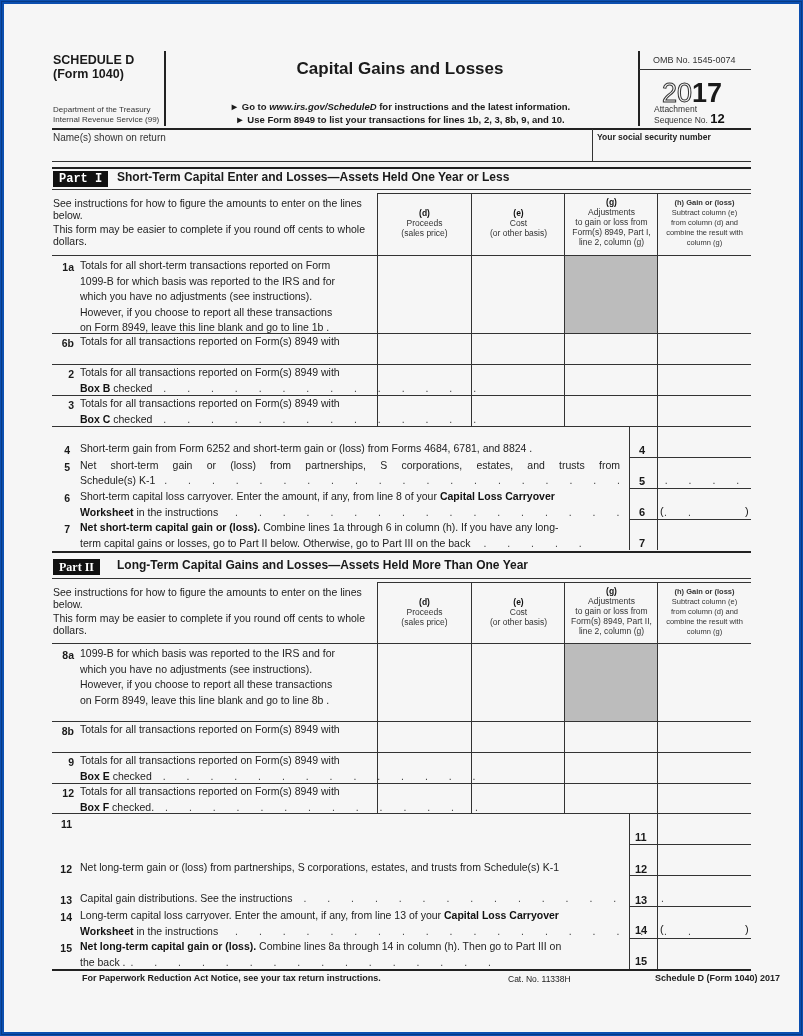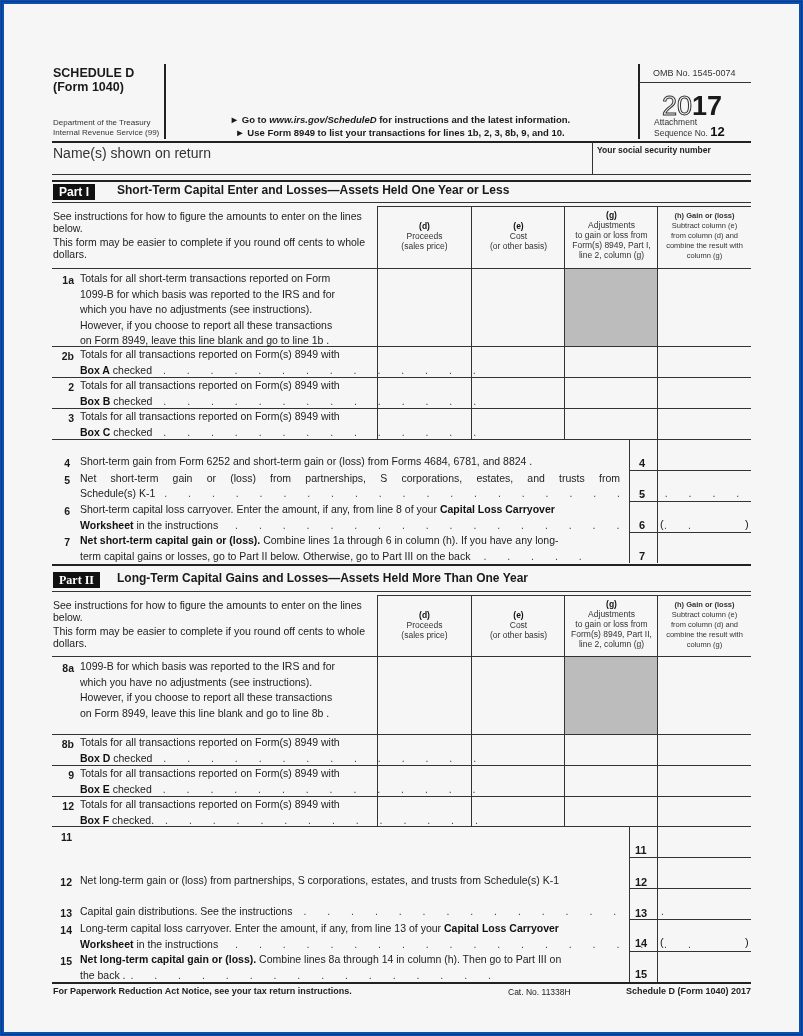--- a/index.html
+++ b/index.html
@@ -8,39 +8,39 @@
     background: #0b57c4;
     font-family: "Liberation Sans", sans-serif;
     color: #1a1a1a;
   }
   .frame {
     position: absolute; left: 0; top: 0; width: 803px; height: 1036px;
     border: 4px solid #0b4fb0;
     outline: 1px solid #063a86; outline-offset: -2px;
     background: #f6f6f6;
   }
-  .page { position: absolute; left: 0; top: 14px; width: 803px; height: 824px; }
+  .page { position: absolute; left: 0; top: 1px; width: 803px; height: 824px; }
   .abs { position: absolute; }
   .hl { position: absolute; height: 0; border-top: 1px solid #333; }
   .hl.thick { border-top: 2px solid #222; }
   .vl { position: absolute; width: 0; border-left: 1px solid #333; }
   .vl.thick { border-left: 2px solid #222; }
 
   
   .sched-title { left: 53px; top: 52px; font-weight: bold; font-size: 12.5px; line-height: 14px; }
   .dept { left: 53px; top: 104px; font-size: 8px; line-height: 10px; color: #333; }
   .main-title { left: 165px; width: 470px; top: 58px; text-align: center; font-weight: bold; font-size: 17px; }
   .instr { left: 165px; width: 470px; text-align: center; font-size: 9.5px; font-weight: bold; line-height: 13px; }
   .instr i { font-style: italic; }
   .omb { left: 653px; top: 54px; font-size: 9px; color: #333; }
   .year { left: 662px; top: 78px; font-size: 27px; font-weight: bold; letter-spacing: 0px; line-height: 28px; }
   .year .outline { color: #f6f6f6; -webkit-text-stroke: 1px #333; font-weight: normal; }
   .attach { left: 654px; top: 104px; font-size: 8.5px; line-height: 9px; color: #333; }
   .seq-num { font-weight: bold; font-size: 13px; color: #111; }
-  .label-sm { font-size: 14px; color: #333; }
+  .label-sm { font-size: 10px; color: #333; }
   .ssn-label { font-weight: bold; font-size: 8.5px; color: #222; }
 
   
   .part-badge { background: #111; color: #fff; font-weight: bold; font-size: 12px; padding: 1px 6px; line-height: 14px; }
   .part-title { font-weight: bold; font-size: 12px; }
 
   .intro { font-size: 10.5px; line-height: 12px; color: #222; }
   .colhead { text-align: center; font-size: 8.5px; line-height: 10px; color: #333; }
   .colhead b { color: #111; }
   .colhead-h { text-align: center; font-size: 7.5px; line-height: 10px; color: #333; }
@@ -48,40 +48,41 @@
   .shade { position: absolute; background: #bcbcbc; }
 
   .line-num { position: absolute; font-weight: bold; font-size: 10.5px; text-align: right; width: 22px; }
   .line-text { position: absolute; font-size: 10.5px; line-height: 15.5px; color: #222; }
   .line-text b { color: #111; }
   .dots { letter-spacing: 9px; color: #444; }
   .box-num { position: absolute; font-weight: bold; font-size: 11px; }
   .paren { position: absolute; font-size: 11px; }
 
   .footer { font-size: 9px; color: #222; }
-  .footer b { font-weight: bold; }
+  .footer b { font-weight: bold; margin-left: 29px; }
   .field { position: absolute; background: transparent; border: none; }
 </style>
 </head>
 <body>
 
 <div class="frame"></div>
 
 <div class="page">
 
   <div class="abs sched-title">
     <div>SCHEDULE D</div>
     <div>(Form 1040)</div>
   </div>
   <div class="abs dept">
     <div>Department of the Treasury</div>
     <div>Internal Revenue Service (99)</div>
   </div>
   <div class="vl thick" style="left:164px; top:50px; height:75px;"></div>
 
+  <div class="abs main-title">Capital Gains and Losses</div>
   <div class="abs instr" style="top:99px;"><span>► Go to </span><i>www.irs.gov/ScheduleD</i><span> for instructions and the latest information.</span></div>
   <div class="abs instr" style="top:112px;">► Use Form 8949 to list your transactions for lines 1b, 2, 3, 8b, 9, and 10.</div>
 
   <div class="vl thick" style="left:638px; top:50px; height:75px;"></div>
   <div class="abs omb">OMB No. 1545-0074</div>
   <div class="hl" style="left:639px; width:112px; top:68px;"></div>
   <div class="abs year"><span class="outline">20</span><span>17</span></div>
   <div class="abs attach">
     <div>Attachment</div>
     <div><span>Sequence No.</span> <span class="seq-num">12</span></div>
@@ -90,21 +91,21 @@
   <div class="hl thick" style="left:52px; width:699px; top:127px;"></div>
 
   <div class="abs label-sm" style="left:53px; top:131px;">Name(s) shown on return</div>
   <input class="field" style="left: 53px; top: 142px; width: 535px; height: 16px;" value="">
   <div class="vl" style="left:592px; top:128px; height:32px;"></div>
   <div class="abs ssn-label" style="left:597px; top:131px;">Your social security number</div>
   <input class="field" style="left: 597px; top: 142px; width: 150px; height: 16px;" value="">
   <div class="hl" style="left:52px; width:699px; top:160px;"></div>
 
   <div class="hl thick" style="left:52px; width:699px; top:166px;"></div>
-  <div class="abs" style="left:53px; top:168px;">
+  <div class="abs" style="left:53px; top:168px;font-family:Liberation Mono, monospace;">
     <span class="part-badge">Part I</span>
   </div>
   <div class="abs part-title" style="left:117px; top:169px;">Short-Term Capital Enter and Losses—Assets Held One Year or Less</div>
   <div class="hl" style="left:52px; width:699px; top:188px;"></div>
 
   <div class="abs intro" style="left:53px; top:196px; width:322px;">
     <div>See instructions for how to figure the amounts to enter on the lines below.</div>
     <div style="margin-top:2px;">This form may be easier to complete if you round off cents to whole dollars.</div>
   </div>
 
@@ -151,24 +152,23 @@
 
   <div class="line-num" style="left:52px; top:260px;">1a</div>
   <div class="line-text" style="left:80px; top:257px;">
     <div>Totals for all short-term transactions reported on Form</div>
     <div>1099-B for which basis was reported to the IRS and for</div>
     <div>which you have no adjustments (see instructions).</div>
     <div>However, if you choose to report all these transactions</div>
     <div>on Form 8949, leave this line blank and go to line 1b   .</div>
   </div>
 
-  <div class="line-num" style="left:52px; top:336px;">2b</div>
+  <div class="line-num" style="left:52px; top:336px;">6b</div>
   <div class="line-text" style="left:80px; top:333px;">
     <div>Totals for all transactions reported on Form(s) 8949 with</div>
-    <div><b>Box A</b><span> checked</span> <span class="dots" style="margin-left:8px;">. . . . . . . . . . . . . .</span></div>
   </div>
   <div class="line-num" style="left:52px; top:367px;">2</div>
   <div class="line-text" style="left:80px; top:364px;">
     <div>Totals for all transactions reported on Form(s) 8949 with</div>
     <div><b>Box B</b><span> checked</span> <span class="dots" style="margin-left:8px;">. . . . . . . . . . . . . .</span></div>
   </div>
   <div class="line-num" style="left:52px; top:398px;">3</div>
   <div class="line-text" style="left:80px; top:395px;">
     <div>Totals for all transactions reported on Form(s) 8949 with</div>
     <div><b>Box C</b><span> checked</span> <span class="dots" style="margin-left:8px;">. . . . . . . . . . . . . .</span></div>
@@ -265,21 +265,20 @@
   <div class="line-num" style="left:52px; top:648px;">8a</div>
   <div class="line-text" style="left:80px; top:645px;">
     <div>1099-B for which basis was reported to the IRS and for</div>
     <div>which you have no adjustments (see instructions).</div>
     <div>However, if you choose to report all these transactions</div>
     <div>on Form 8949, leave this line blank and go to line 8b   .</div>
   </div>
   <div class="line-num" style="left:52px; top:724px;">8b</div>
   <div class="line-text" style="left:80px; top:721px;">
     <div>Totals for all transactions reported on Form(s) 8949 with</div>
-    <div><b>Box D</b><span> checked</span> <span class="dots" style="margin-left:8px;">. . . . . . . . . . . . . .</span></div>
   </div>
   <div class="line-num" style="left:52px; top:755px;">9</div>
   <div class="line-text" style="left:80px; top:752px;">
     <div>Totals for all transactions reported on Form(s) 8949 with</div>
     <div><b>Box E</b><span> checked</span> <span class="dots" style="margin-left:8px;">. . . . . . . . . . . . . .</span></div>
   </div>
   <div class="line-num" style="left:52px; top:786px;">12</div>
   <div class="line-text" style="left:80px; top:783px;">
     <div>Totals for all transactions reported on Form(s) 8949 with</div>
     <div><b>Box F</b><span> checked.</span> <span class="dots" style="margin-left:8px;">. . . . . . . . . . . . . .</span></div>

